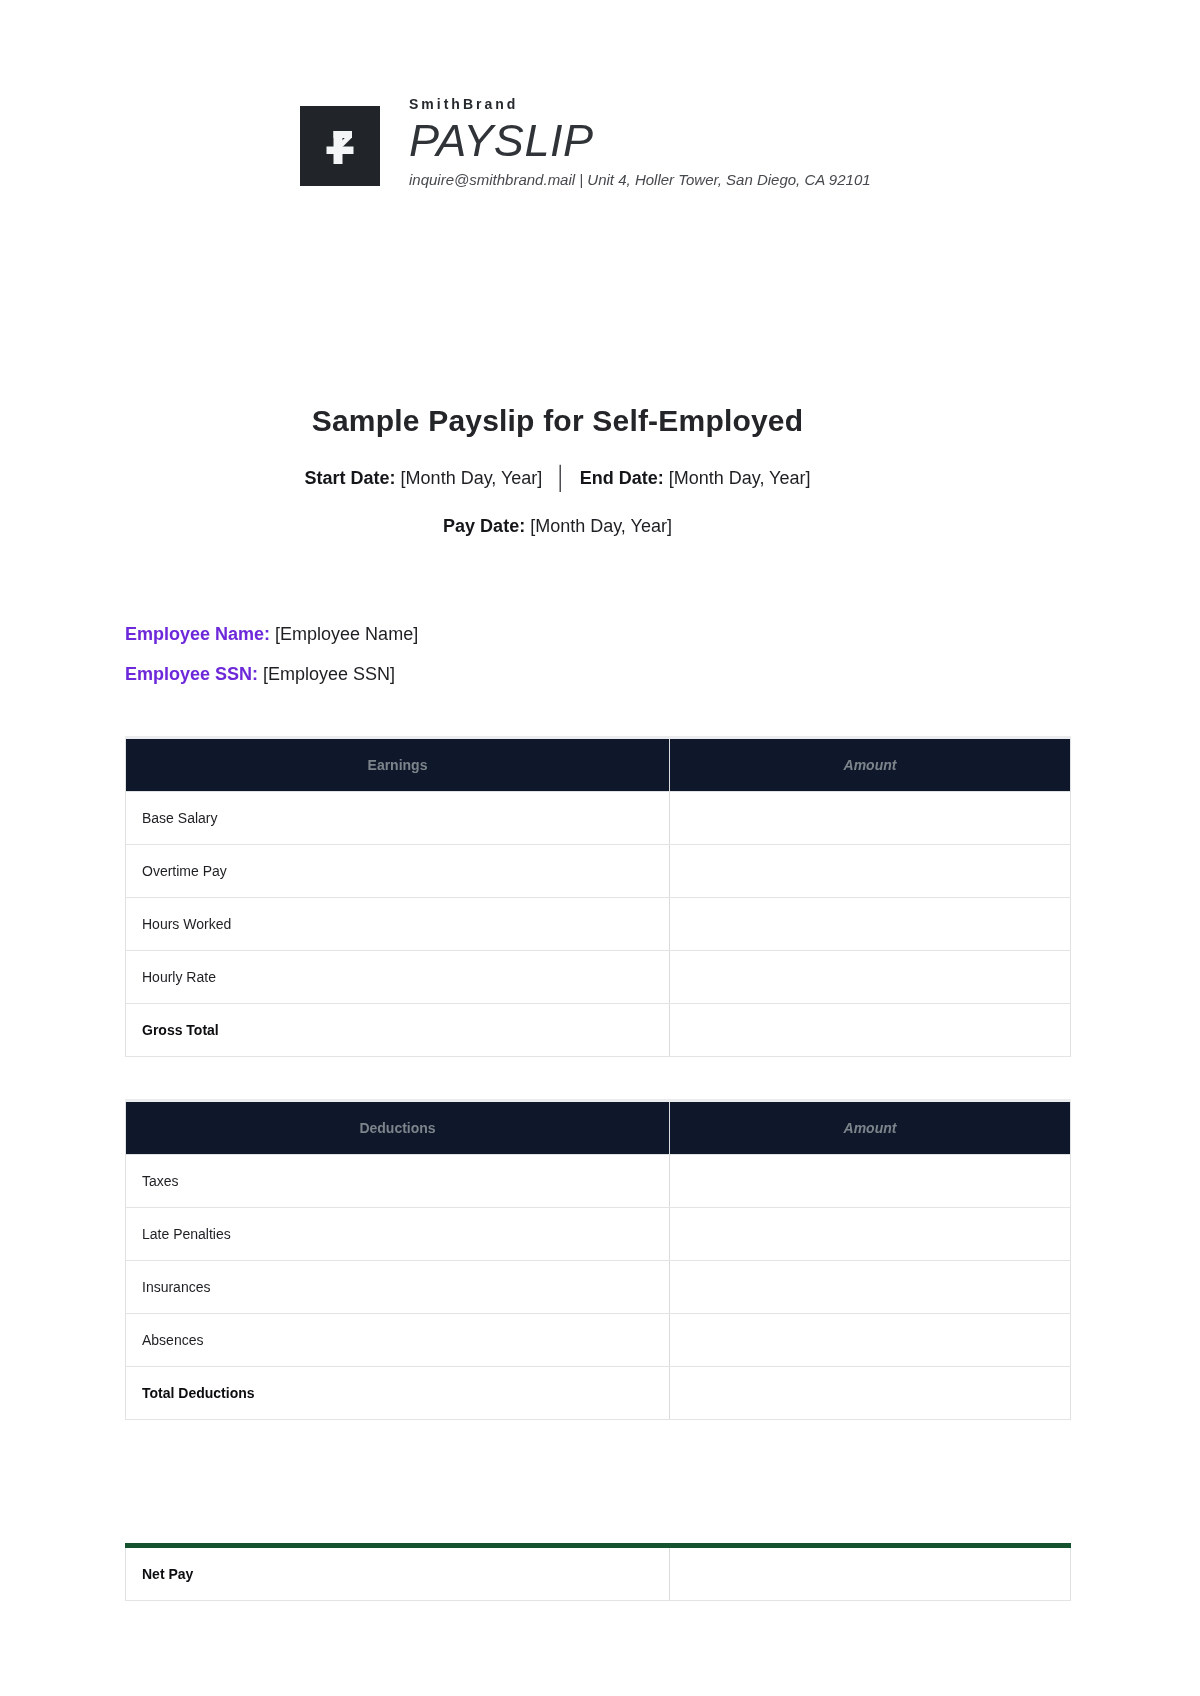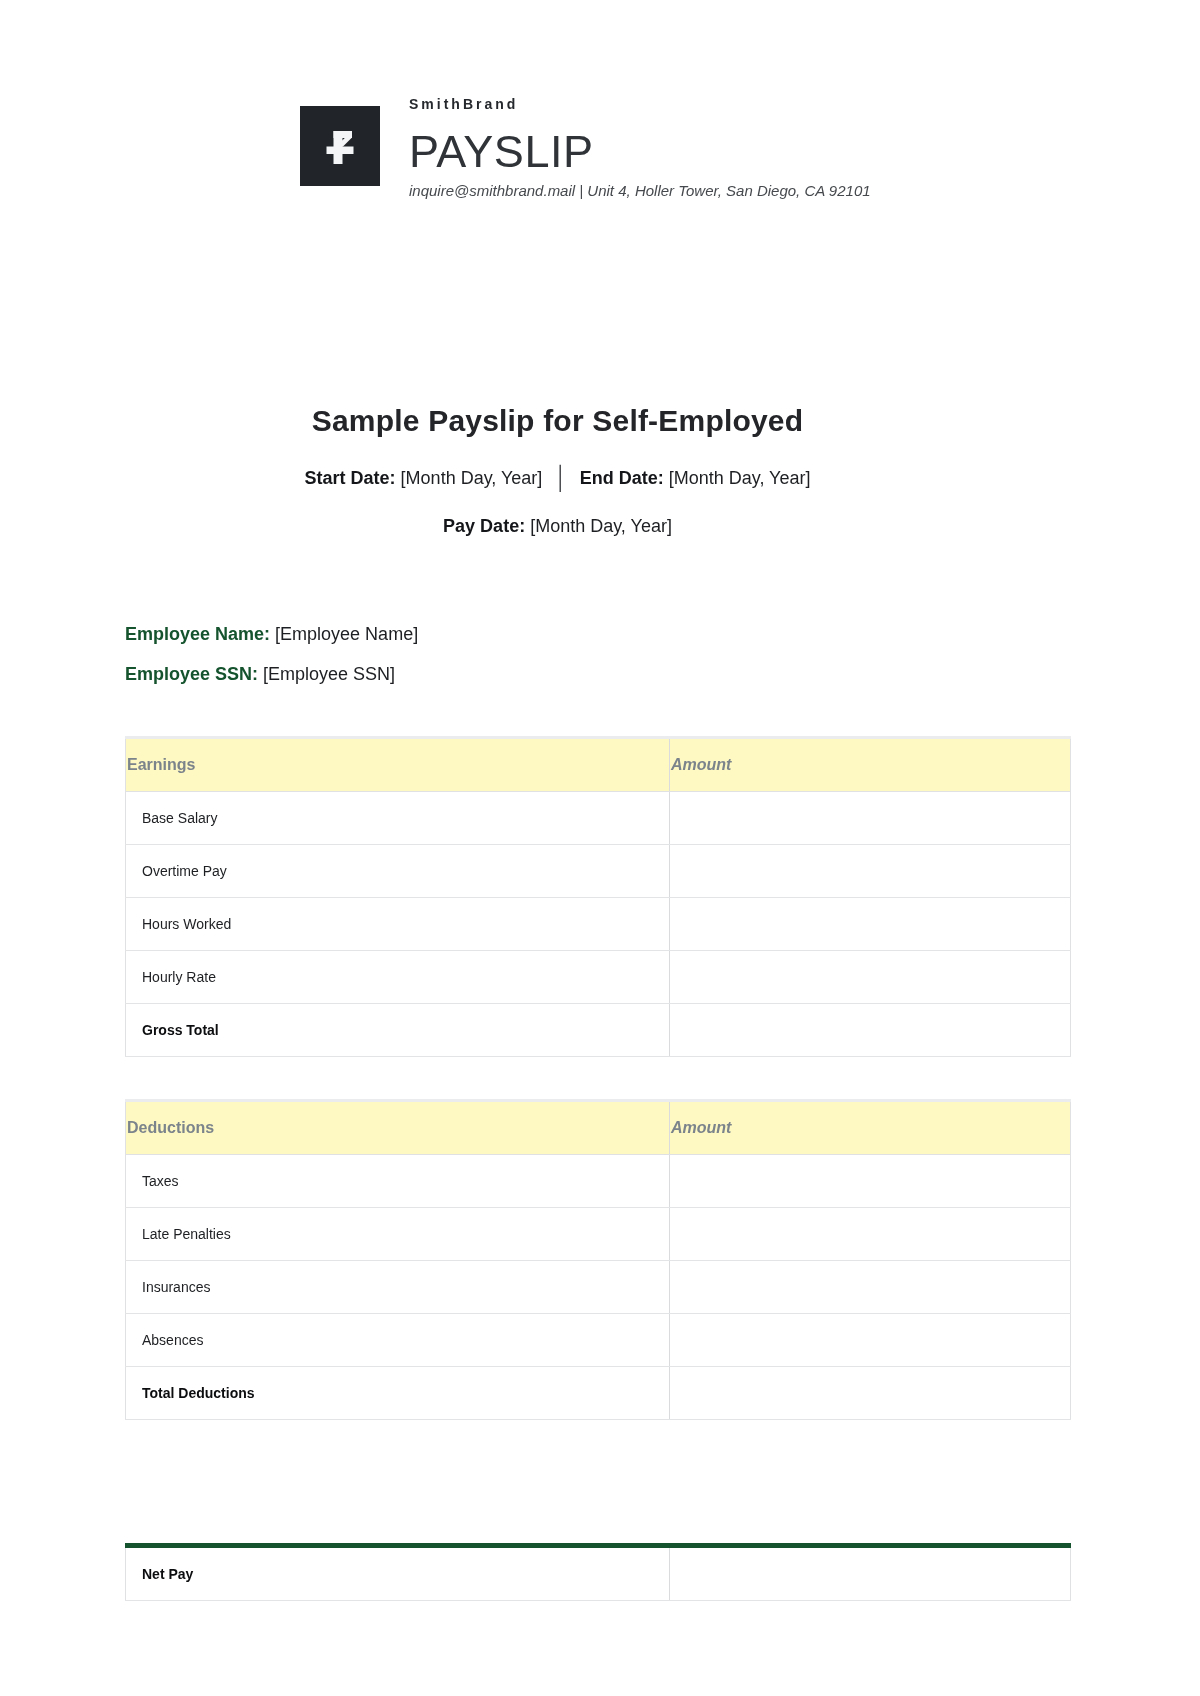--- a/index.html
+++ b/index.html
@@ -22,57 +22,57 @@
     flex:0 0 auto;
   }
   .logo svg { width:50px; height:50px; }
   .brand-text { display:flex; flex-direction:column; }
   .brand-name {
     font-size:14px; font-weight:700; letter-spacing:3px;
     color:#25282c; margin-top:2px;
   }
   .doc-type {
     font-size:45px; font-weight:500; letter-spacing:0.5px;
-    color:#303438; line-height:1.05; margin:16px 0 7px;
+    color:#303438; line-height:1.05; margin:5px 0 7px;font-style:italic;
   }
   .brand-contact { font-size:15px; color:#46494d;font-style:italic; }
 
   
   .title-block { position:absolute; left:125px; top:404px; width:865px; text-align:center; }
   .title { margin:0; font-size:30px; font-weight:700; color:#232528; letter-spacing:0.2px; }
   .date-line { margin:30px 0 0; font-size:18px; color:#1d1f22; }
   .date-line b { font-weight:700; color:#141619; }
   .sep { display:inline-block; margin:0 8px; color:#2a2d31; font-weight:400; transform:scaleY(1.25); }
   .pay-line { margin-top:27px; }
 
   
   .employee-block { position:absolute; left:125px; top:622px; font-size:18px; }
   .employee-block p { margin:0 0 16px; line-height:24px; }
-  .employee-block b { font-weight:700; color:#14532d; }
+  .employee-block b { font-weight:700; color:#6d28d9; }
 
   
   table.pay-table {
     position:absolute; left:125px;
     width:945px;
     border-collapse:collapse; table-layout:fixed;
     background:#ffffff;
     border:1px solid #dfe1e3;
     border-top:3px solid #eaecee;
   }
   table.earnings   { top:736px; }
   table.deductions { top:1099px; }
   table.netpay     { top:1543px; border-top:5px solid #14532d; }
   col.c-label  { width:544px; }
   col.c-amount { width:401px; }
   .pay-table th {
     height:50px;
-    background:#fef9c3;
+    background:#0f172a;
     color:#7c848b;
-    font-size:16px; font-weight:700;
-    text-align:left;
+    font-size:14px; font-weight:700;
+    text-align:center;
     border-bottom:1px solid #dfe1e3;
   }
   .pay-table td {
     height:52px;
     font-size:14px; color:#1d1f22;
     text-align:left;
     padding:0 10px 0 16px;
     border-bottom:1px solid #e2e4e6;
     background:#ffffff;
   }

